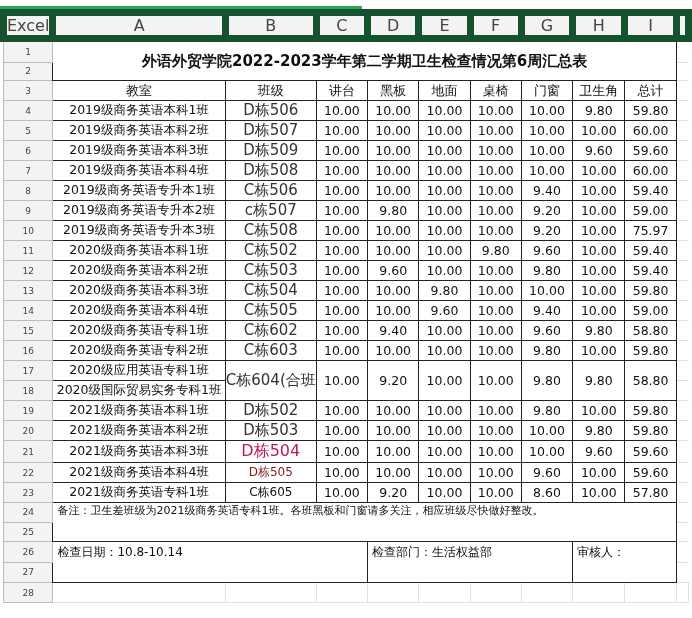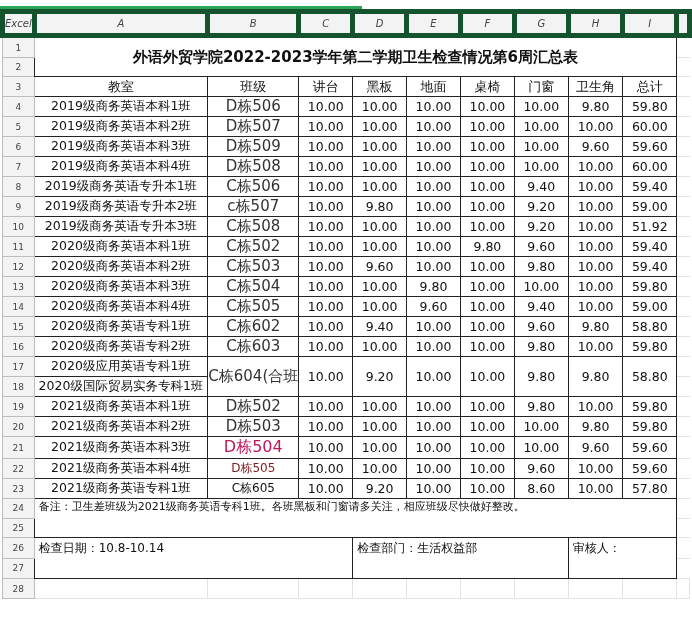--- a/index.html
+++ b/index.html
@@ -1,21 +1,21 @@
 <!DOCTYPE html>
 <html><head>
 <meta charset="utf-8">
 <style>
   html, body { margin:0; padding:0; background:#ffffff; }
   body { width:692px; height:618px; overflow:hidden; position:relative; font-family:"DejaVu Sans", sans-serif; color:#111; }
   .topbar { position:absolute; left:0; top:0; width:692px; height:9px; background:#ffffff; }
   .topbar .accent { position:absolute; left:0; top:6px; width:362px; height:3px; background:#2aa55a; }
   .grid { position:absolute; left:0; top:9px; border-collapse:collapse; table-layout:fixed; }
   .grid td { padding:0; overflow:hidden; white-space:nowrap; text-align:center; vertical-align:middle; }
-  .colhdr td { height:19px; background:#f3f3f3; border:5px solid #14532d; font-size:10px; color:#444;font-style:italic; }
+  .colhdr td { height:19px; background:#f3f3f3; border:7px solid #14532d; font-size:16px; color:#444; }
   .rowhdr { background:#f3f3f3; border:1px solid #bdbdbd !important; font-size:9px; color:#444; }
   .cell { border:1px solid #222; font-size:12.5px; height:19px; }
   .cell.num { font-size:12.5px; }
   .cell.room { font-size:15px; color:#333; }
   .title { font-size:15px; font-weight:bold; }
   .hdr { font-size:13px; }
   .note { text-align:left !important; vertical-align:top !important; font-size:11px; padding-left:4px !important;border-radius:11px; }
   .foot { text-align:left !important; vertical-align:top !important; font-size:12px; padding-left:4px !important; padding-top:2px !important; }
   .blank { border:1px solid #e2e2e2; }
   .outside { border-left:1px solid #222; border-top:1px solid #e2e2e2; border-bottom:1px solid #e2e2e2; }
@@ -161,21 +161,21 @@
   <tr>
         <td class="rowhdr">10</td>
         <td class="cell">2019级商务英语专升本3班</td>
         <td class="cell room">C栋508</td>
         <td class="cell num">10.00</td>
         <td class="cell num">10.00</td>
         <td class="cell num">10.00</td>
         <td class="cell num">10.00</td>
         <td class="cell num">9.20</td>
         <td class="cell num">10.00</td>
-        <td class="cell num">51.92</td>
+        <td class="cell num">75.97</td>
         <td class="outside"></td>
       </tr>
   <tr>
         <td class="rowhdr">11</td>
         <td class="cell">2020级商务英语本科1班</td>
         <td class="cell room">C栋502</td>
         <td class="cell num">10.00</td>
         <td class="cell num">10.00</td>
         <td class="cell num">10.00</td>
         <td class="cell num">9.80</td>

